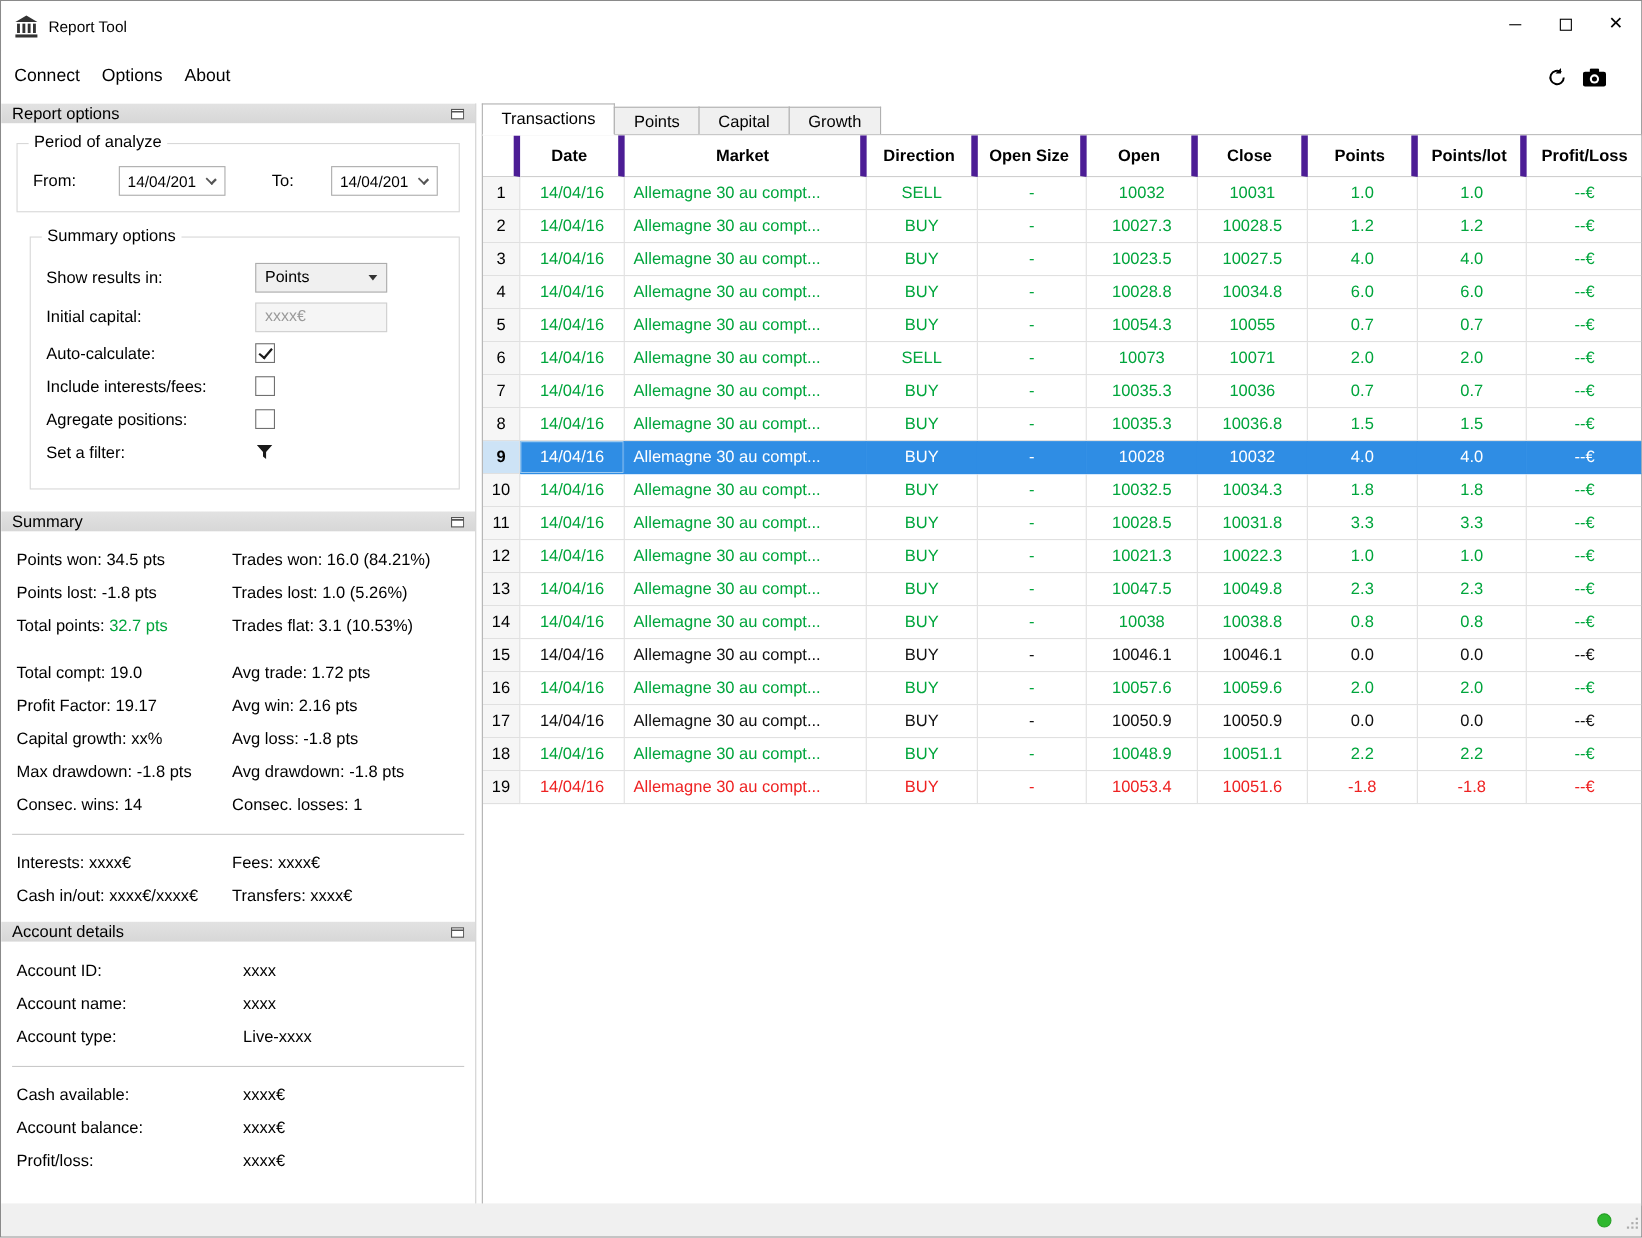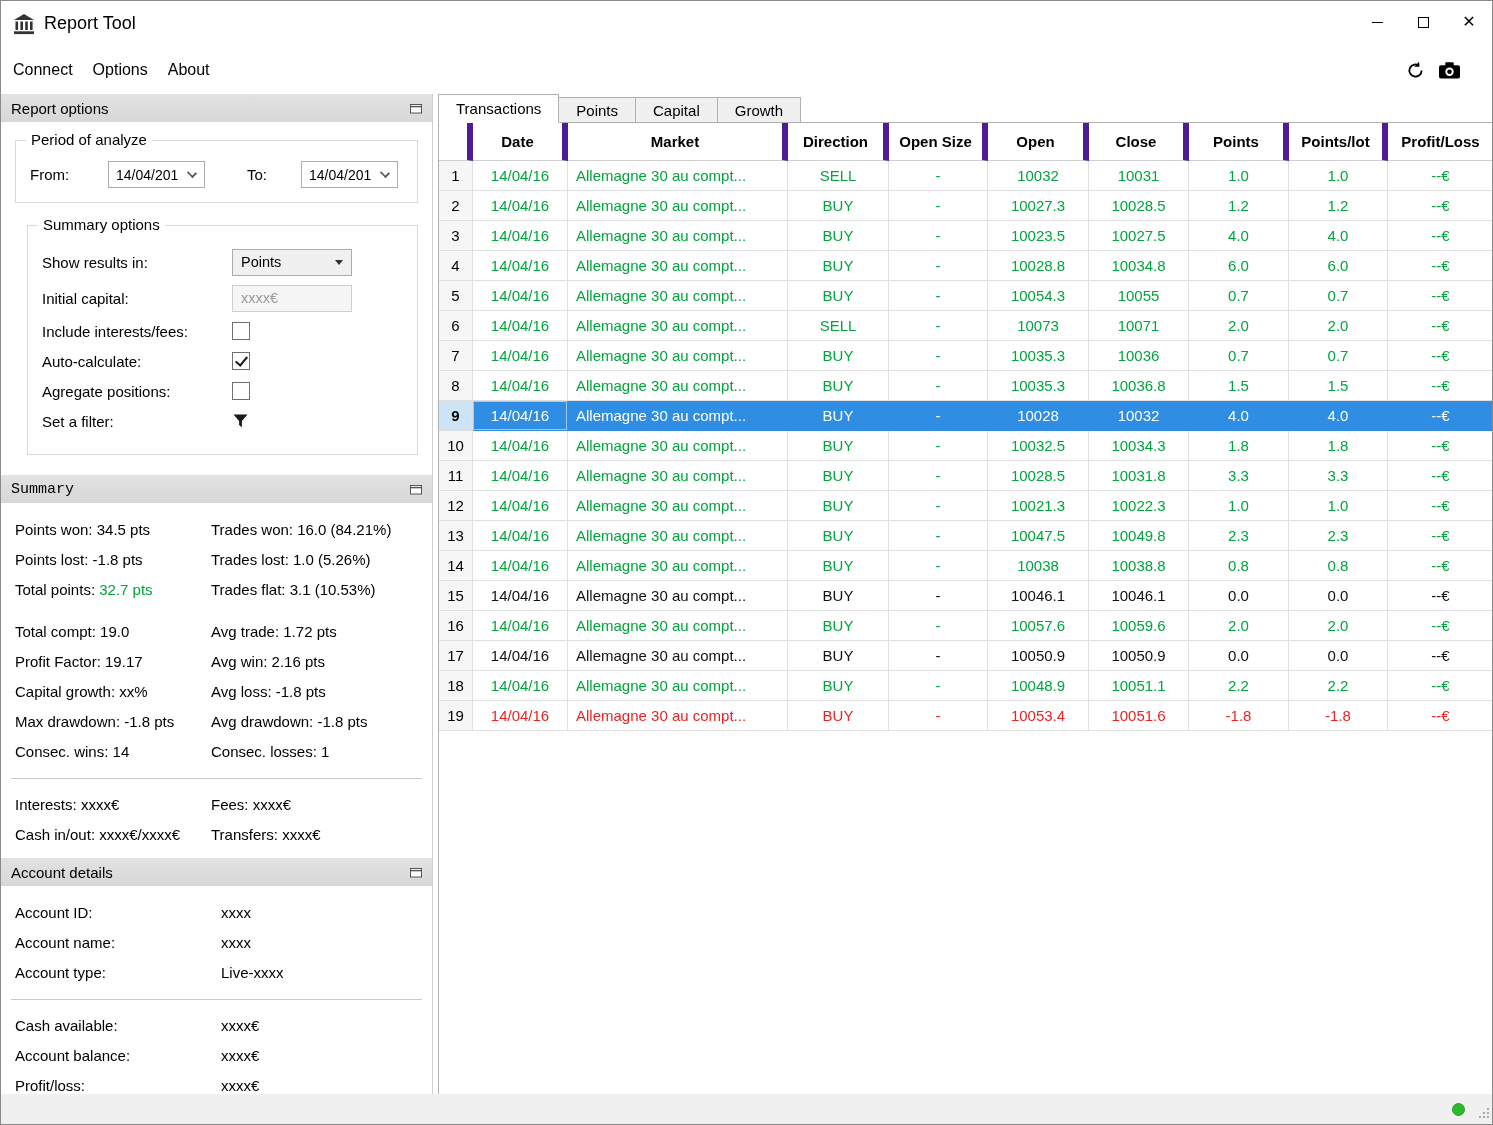--- a/index.html
+++ b/index.html
@@ -6,37 +6,37 @@
   html,body { width:1493px; height:1125px; overflow:hidden; }
   body {
     position:relative; background:#ffffff; color:#000;
     font-family:"Liberation Sans", sans-serif; font-size:15px;
     border:1px solid #8a8a8a;
   }
 
   
   .titlebar { height:45px; display:flex; align-items:center; background:#fff; }
   .app-icon { margin:0 9px 0 12px; display:flex; }
-  .window-title { font-size:18px; }
+  .window-title { font-size:14px; }
   .win-controls { margin-left:auto; display:flex; align-self:flex-start; }
   .win-btn { width:46px; height:42px; display:flex; align-items:center; justify-content:center; }
   .min-glyph { width:11px; height:1px; background:#000; }
   .max-glyph { width:11px; height:11px; border:1px solid #000; }
   .close-glyph { font-size:16px; line-height:1; }
 
   
   .menubar { height:48px; display:flex; align-items:center; padding:0 32px 0 2px; background:#fff; }
   .menu-item { padding:8px 10px; font-size:16px; }
   .menubar-tools { margin-left:auto; display:flex; gap:14px; align-items:center; }
   .tool-btn { display:flex; align-items:center; }
 
   
   .left-panel { position:absolute; top:93px; left:0; width:432px; height:1002px;
                 border-right:1px solid #cfcfcf; background:#fff; overflow:hidden; }
-  .section-header { height:28px; background:linear-gradient(#e2e2e2,#d7d7d7);
+  .section-header { height:18px; background:linear-gradient(#e2e2e2,#d7d7d7);
                     display:flex; align-items:center; padding:0 10px; font-size:15px; }
   .float-btn { margin-left:auto; display:flex; }
 
   .groupbox { position:relative; border:1px solid #d8d8d8; margin:18px 14px 0; padding:12px 14px 14px; }
   .groupbox-title { position:absolute; top:-10px; left:10px; background:#fff; padding:0 5px; font-size:15px; }
 
   .period-row { display:flex; align-items:center; margin-top:8px; }
   .from-label { width:78px; }
   .to-label   { margin-left:42px; width:54px; }
   .combo { width:97px; height:27px; border:1px solid #acacac; background:#fff;
@@ -186,45 +186,45 @@
         <span class="tri"></span>
       </div>
     </div>
 
     <div class="opt-row">
       <span class="opt-label">Initial capital:</span>
       <input class="text-input" disabled="" value="xxxx€" style="">
     </div>
 
     <div class="opt-row small">
+      <span class="opt-label">Auto-calculate:</span>
+      <span class="checkbox checked"></span>
+    </div>
+
+    <div class="opt-row small">
       <span class="opt-label">Include interests/fees:</span>
       <span class="checkbox"></span>
-    </div>
-
-    <div class="opt-row small">
-      <span class="opt-label">Auto-calculate:</span>
-      <span class="checkbox checked"></span>
     </div>
 
     <div class="opt-row small">
       <span class="opt-label">Agregate positions:</span>
       <span class="checkbox"></span>
     </div>
 
     <div class="opt-row small">
       <span class="opt-label">Set a filter:</span>
       <span style="display:flex;">
         <svg width="17" height="16" viewBox="0 0 17 16">
           <path d="M1.5 1.5 h14 l-5.6 6.4 v6.3 l-2.8 -2.2 v-4.1 z" fill="#1a1a1a"></path>
         </svg>
       </span>
     </div>
   </div>
 
-  <div class="section-header" style="margin-top:20px;font-family:Liberation Mono, monospace;">
+  <div class="section-header" style="margin-top:20px;">
     <span>Summary</span>
     <span class="float-btn">
       <svg width="12" height="11">
           <rect x="0.5" y="1.5" width="11" height="8.5" fill="#fff" stroke="#555"></rect>
           <line x1="0.5" y1="3.6" x2="11.5" y2="3.6" stroke="#555" stroke-width="1.4"></line>
         </svg>
     </span>
   </div>
   <div class="summary-body">
       <div class="summary-grid">

